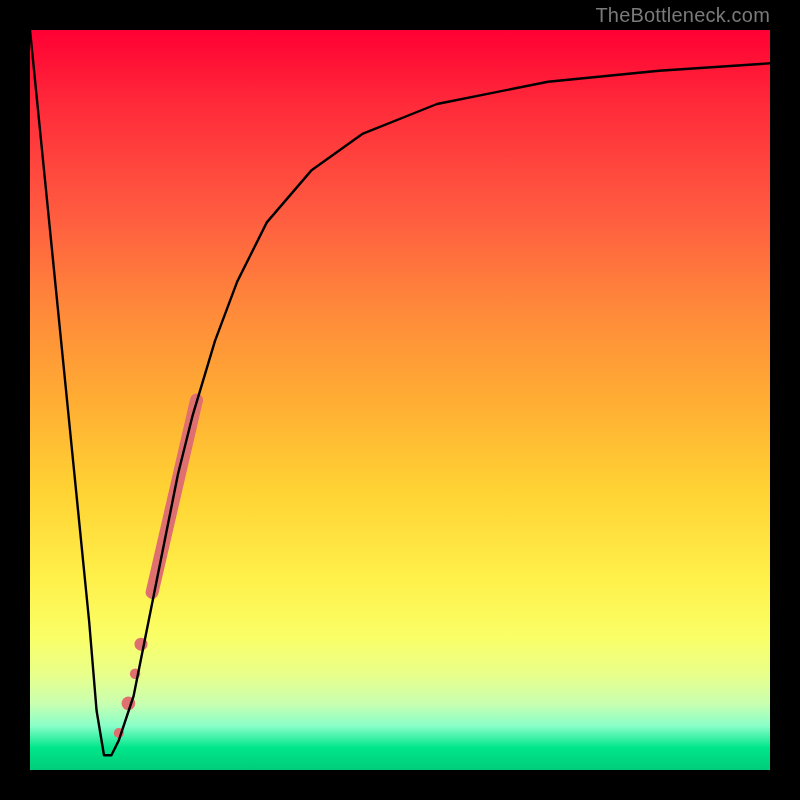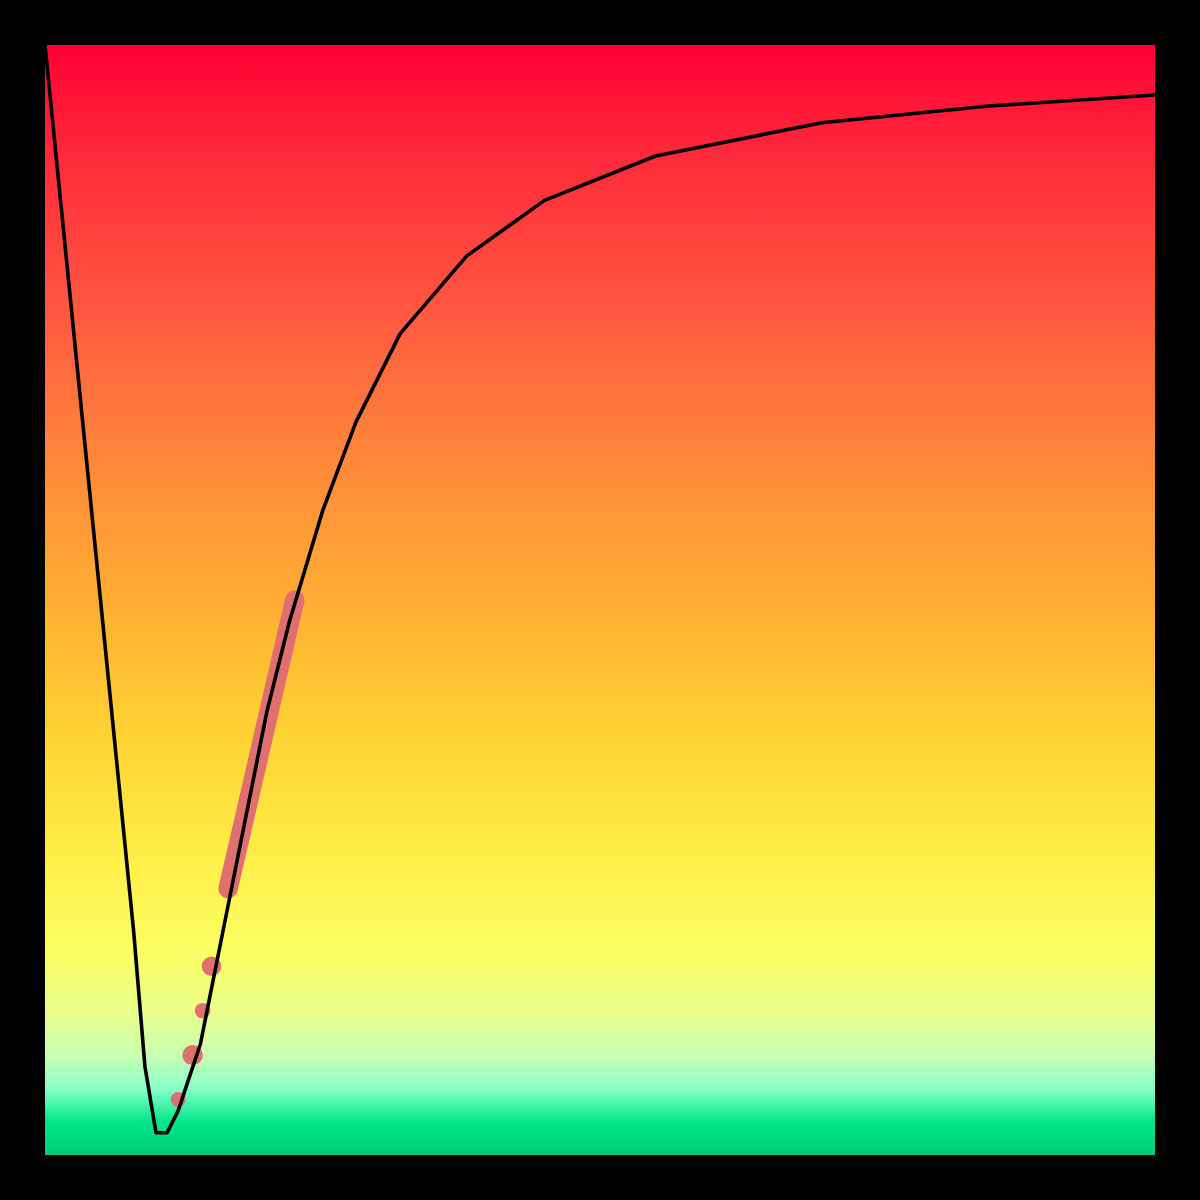--- a/index.html
+++ b/index.html
@@ -73,20 +73,21 @@
     color: #7a7a7a;
     font-size: 20px;
     font-weight: 500;
     letter-spacing: 0.2px;
   }
 </style>
 </head>
 <body>
 
 <div class="chart">
+  <div class="watermark">TheBottleneck.com</div>
   <div class="plot">
     <div class="gradient-bg"></div>
     <svg class="curve" viewBox="0 0 740 740" preserveAspectRatio="none">
       <g class="markers">
         <path class="thick-band" d="M122.1 562.4 L166.5 370.0"></path>
       <circle cx="111.0" cy="614.2" r="6.5"></circle>
           <circle cx="105.1" cy="643.8" r="5.2"></circle>
           <circle cx="98.4" cy="673.4" r="6.8"></circle>
           <circle cx="88.8" cy="703.0" r="5"></circle>
         </g>

